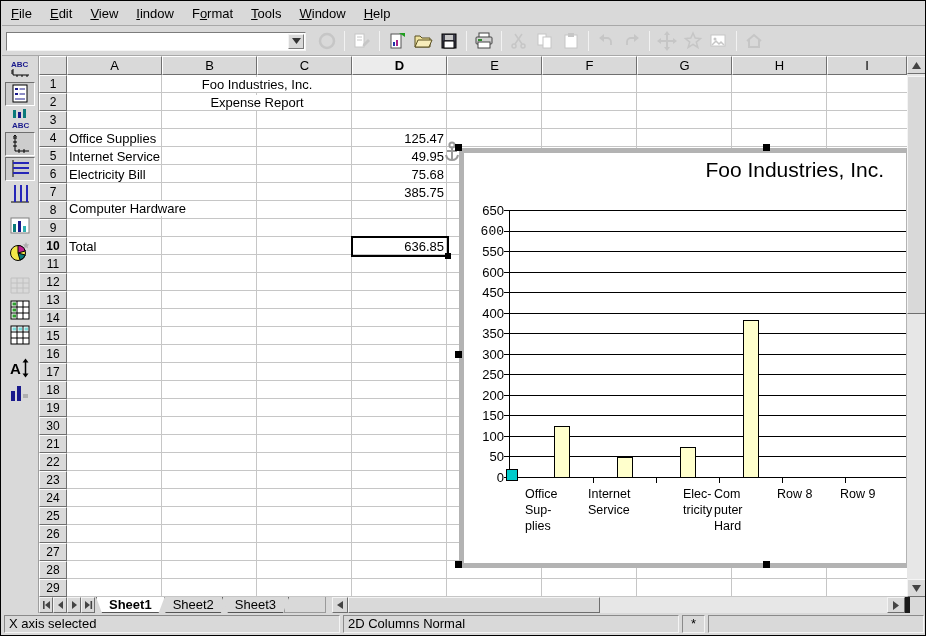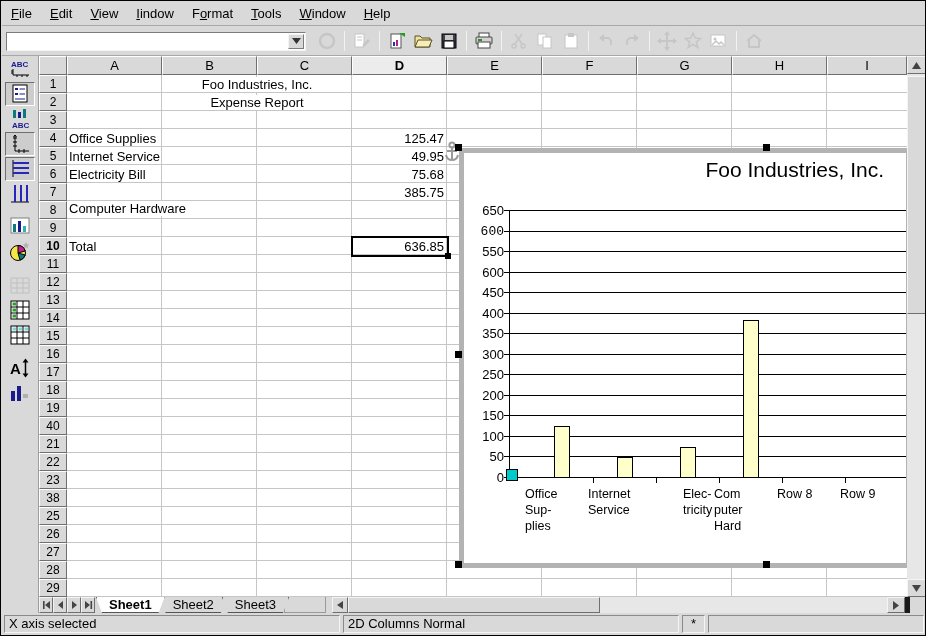--- a/index.html
+++ b/index.html
@@ -368,25 +368,25 @@
       <div class="row-h sel">10</div>
       <div class="row-h">11</div>
       <div class="row-h">12</div>
       <div class="row-h">13</div>
       <div class="row-h">14</div>
       <div class="row-h">15</div>
       <div class="row-h">16</div>
       <div class="row-h">17</div>
       <div class="row-h">18</div>
       <div class="row-h">19</div>
-      <div class="row-h">40</div>
+      <div class="row-h">30</div>
       <div class="row-h">21</div>
       <div class="row-h">22</div>
       <div class="row-h">23</div>
-      <div class="row-h">38</div>
+      <div class="row-h">24</div>
       <div class="row-h">25</div>
       <div class="row-h">26</div>
       <div class="row-h">27</div>
       <div class="row-h">28</div>
       <div class="row-h">29</div>
     </div>
   <div class="grid" id="grid-cells">
       <div class="cell" style="left: 96px; width: 188px; text-align: center; top: 2px;"><span>Foo Industries, Inc.</span></div>
       <div class="cell" style="left: 96px; width: 188px; text-align: center; top: 20px;"><span>Expense Report</span></div>
       <div class="cell" style="left: 2px; top: 56px;"><span>Office Supplies</span></div>

